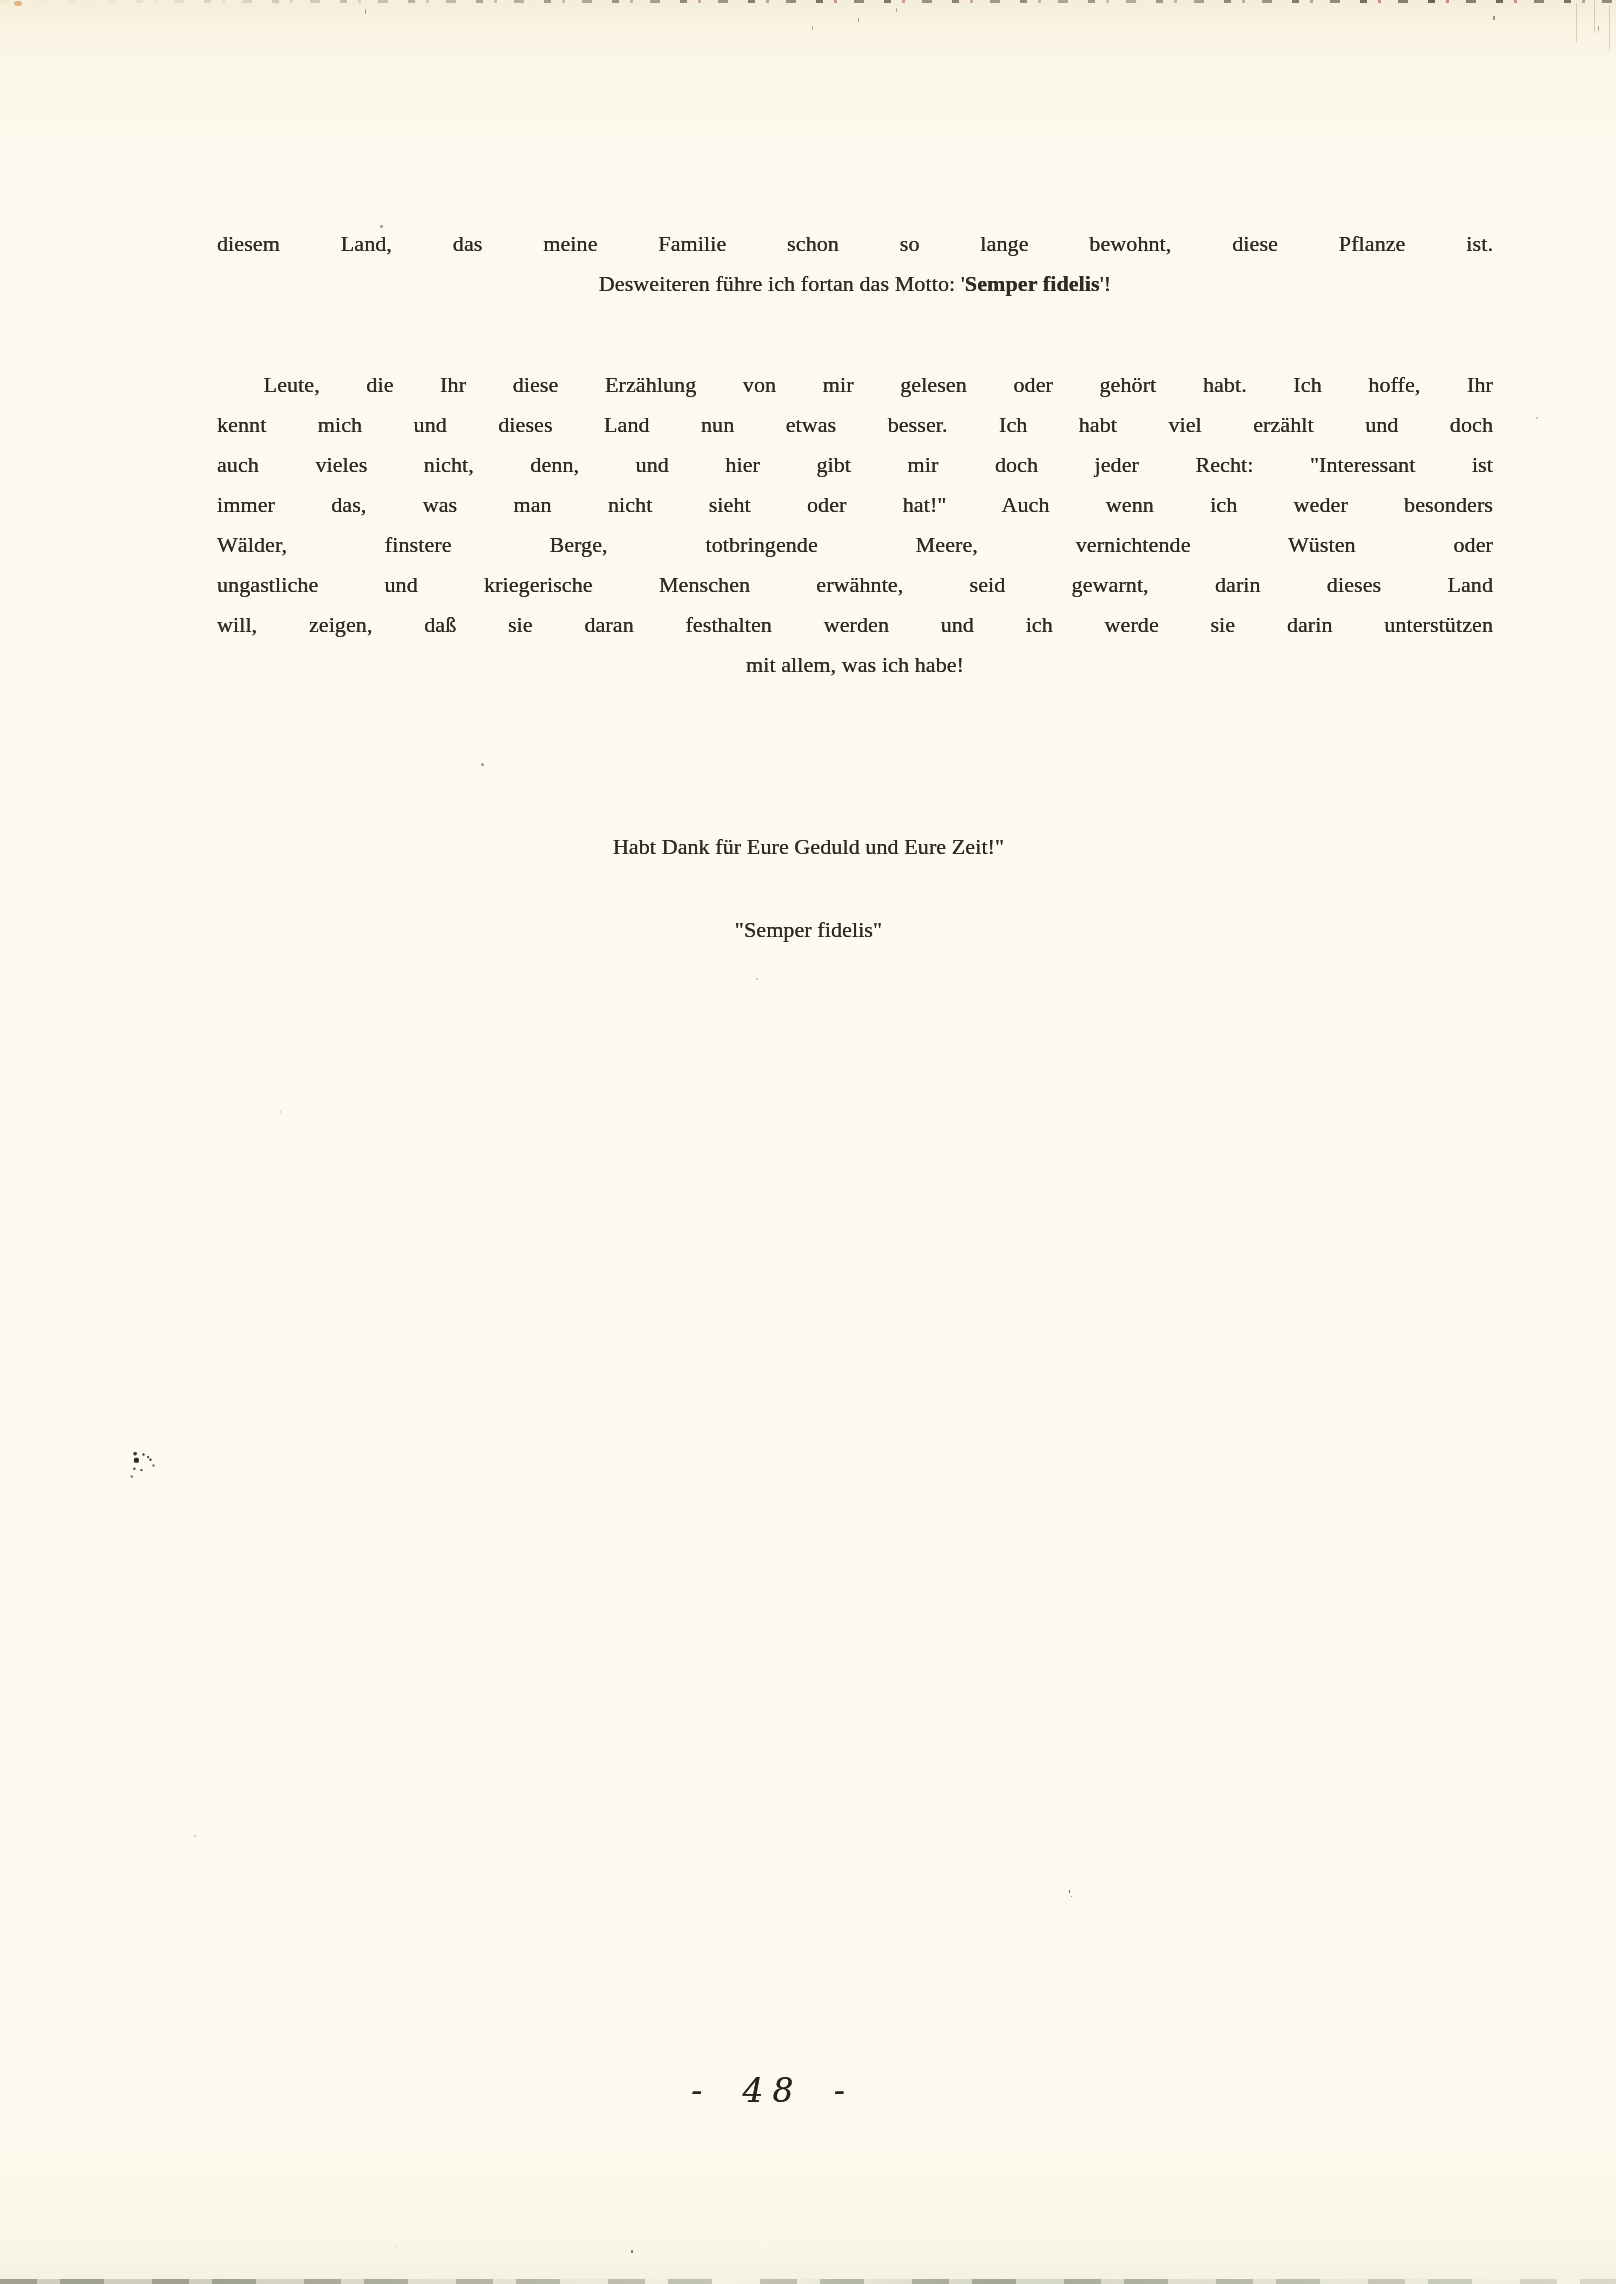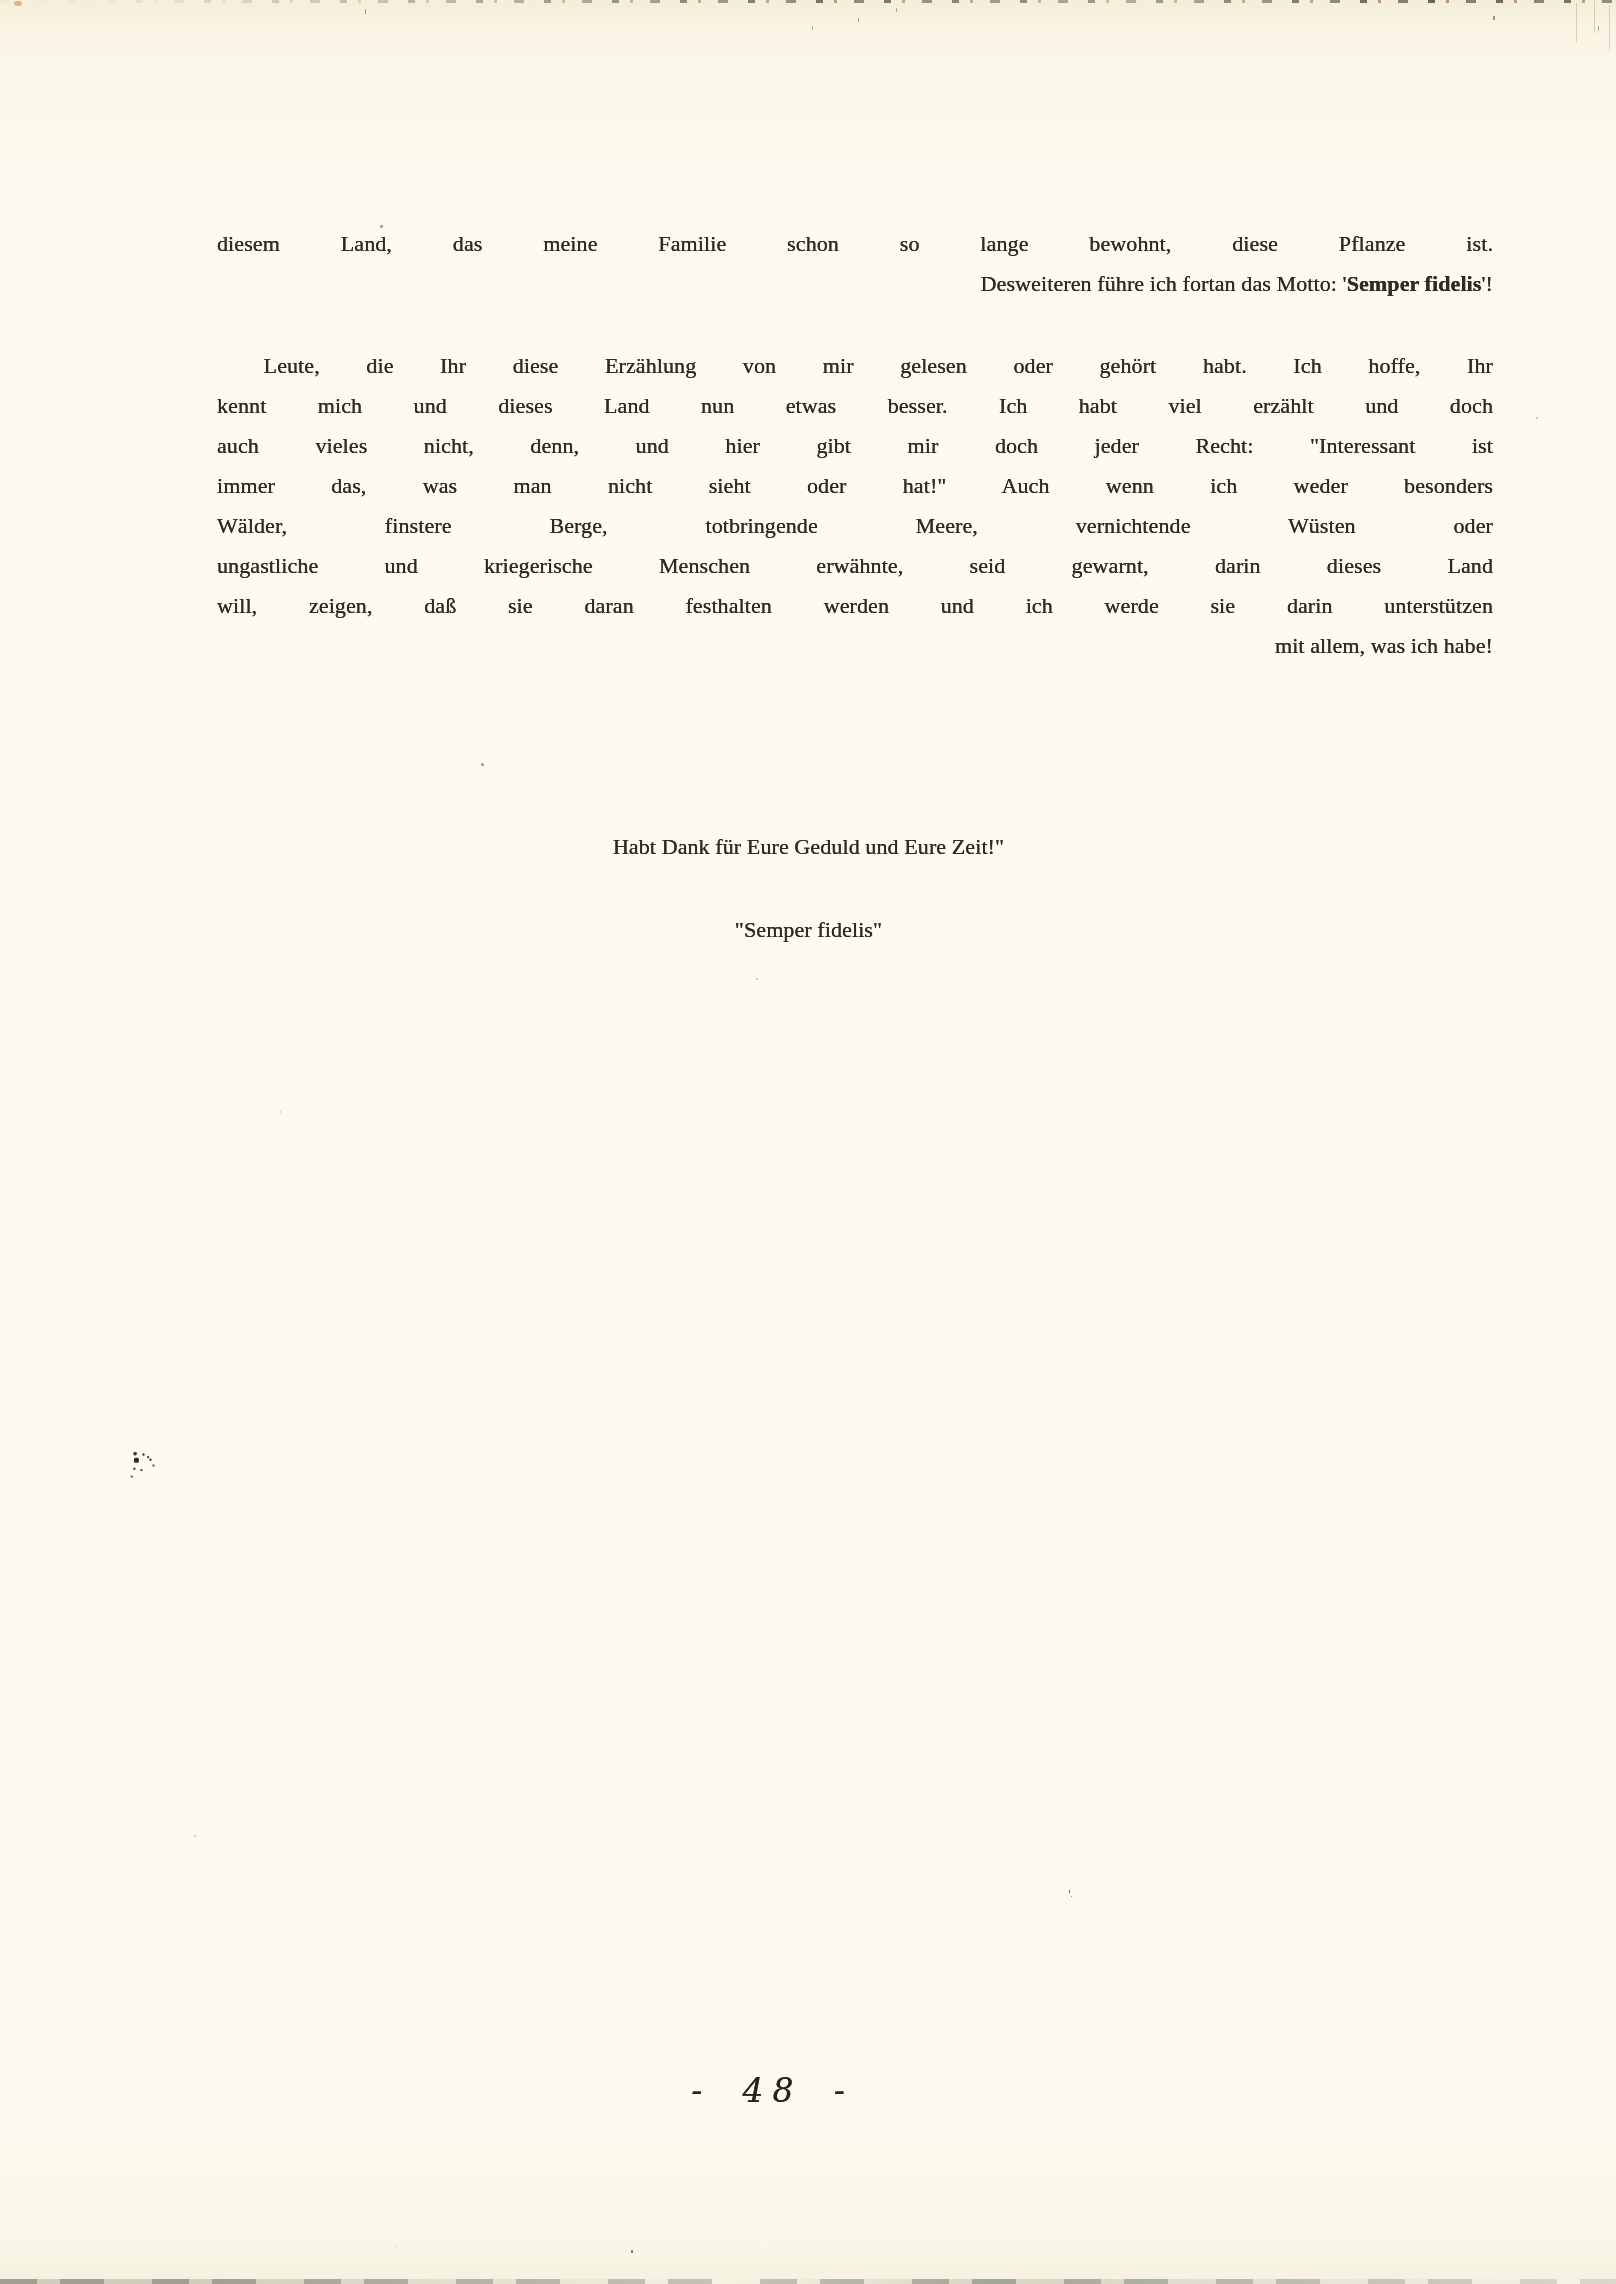--- a/index.html
+++ b/index.html
@@ -38,21 +38,21 @@
   }
   .text-block{
     position:absolute;left:217px;width:1276px;
     font-size:22px;line-height:40px;color:#2e2a24;
     letter-spacing:0.1px;
     text-shadow:0 0 0.4px rgba(40,30,20,.85), 0.3px 0.3px 0.4px rgba(70,58,45,.4);
   }
   .text-block b{font-weight:bold;}
   .line{width:100%;}
   .jline{text-align:justify;text-align-last:justify;-moz-text-align-last:justify;text-justify:inter-word;}
-  .lline{text-align:right;}
+  .lline{text-align:center;}
   .cline{text-align:center;}
   .centered-block{left:0;width:1617px;}
   .page-number{
     position:absolute;left:-36px;top:2072px;width:1617px;
     text-align:center;font-family:"DejaVu Serif",serif;font-style:italic;
     font-size:33px;line-height:37px;color:#26231d;
     letter-spacing:9px;word-spacing:11.7px;
     text-shadow:0 0 0.3px rgba(20,18,14,.8);
   }
   
@@ -93,21 +93,21 @@
 <div class="tick" style="left:1493px;top:15.6px;width:2px;height:4.6px;background:rgba(90,65,50,.55);"></div>
 <div class="tick" style="left:1598px;top:26px;width:1.3px;height:4.6px;background:rgba(110,75,55,.5);"></div>
 <div class="vstreak" style="left:1576px;top:2.6px;height:40px;"></div>
 <div class="vstreak" style="left:1594px;top:0;height:33px;"></div>
 <div class="vstreak" style="left:1609px;top:5.2px;height:46px;"></div>
 
 <div class="text-block" style="top:224px;">
     <div class="line jline">diesem Land, das meine Familie schon so lange bewohnt, diese Pflanze ist.</div>
     <div class="line lline">Desweiteren führe ich fortan das Motto: '<b>Semper fidelis</b>'!</div>
   </div>
-<div class="text-block" style="top:346px;">
+<div class="text-block" style="top:365px;">
     <div class="line jline">&nbsp;Leute, die Ihr diese Erzählung von mir gelesen oder gehört habt. Ich hoffe, Ihr</div>
     <div class="line jline">kennt mich und dieses Land nun etwas besser. Ich habt viel erzählt und doch</div>
     <div class="line jline">auch vieles nicht, denn, und hier gibt mir doch jeder Recht: "Interessant ist</div>
     <div class="line jline">immer das, was man nicht sieht oder hat!" Auch wenn ich weder besonders</div>
     <div class="line jline">Wälder, finstere Berge, totbringende Meere, vernichtende Wüsten oder</div>
     <div class="line jline">ungastliche und kriegerische Menschen erwähnte, seid gewarnt, darin dieses Land</div>
     <div class="line jline">will, zeigen, daß sie daran festhalten werden und ich werde sie darin unterstützen</div>
     <div class="line lline">mit allem, was ich habe!</div>
   </div>
 <div class="text-block centered-block" style="top:827px;">

